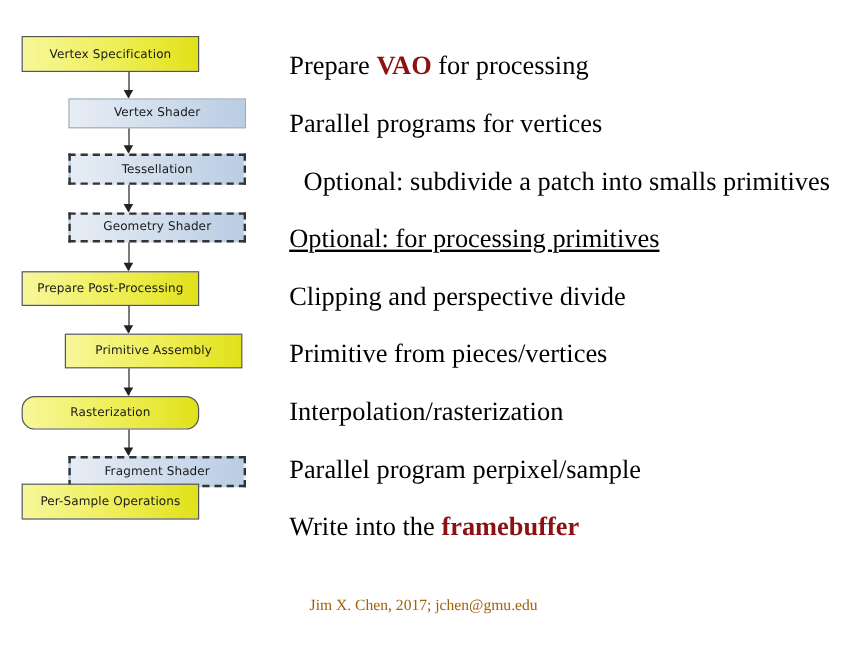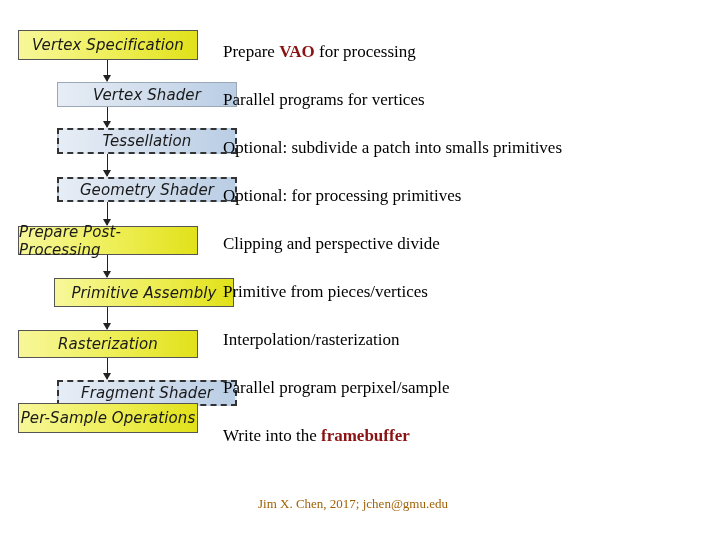--- a/index.html
+++ b/index.html
@@ -1,23 +1,23 @@
 <!DOCTYPE html>
 <html><head>
 <meta charset="utf-8">
 <style>
   html, body { margin:0; padding:0; }
   body { width:720px; height:540px; background:#fff; position:relative; overflow:hidden; font-family:"DejaVu Sans", sans-serif; }
-  .stage { position:absolute; left:18px; width:180px; box-sizing:border-box; display:flex; align-items:center; justify-content:center; font-size:15px; color:#1a1a1a; letter-spacing:0.1px; font-family:"DejaVu Sans", sans-serif;font-style:italic; }
+  .stage { position:absolute; left:18px; width:148px; box-sizing:border-box; display:flex; align-items:center; justify-content:center; font-size:10px; color:#1a1a1a; letter-spacing:0.1px; font-family:"DejaVu Sans", sans-serif; }
   .stage.yellow { background:linear-gradient(90deg, #f7f79a 0%, #eeee55 55%, #e1e11a 100%); border:1px solid #555; }
   .stage.blue { background:linear-gradient(90deg, #e7edf5 0%, #cfdcec 55%, #b9cde4 100%); border:1px solid #9aa8b8;margin-left:39px; }
   .stage.dashed { border:2px dashed #333; }
   .arrow { position:absolute; left:107px; width:1px; background:#222; }
   .arrow::after { content:""; position:absolute; left:-4px; bottom:-1px; border-left:4.5px solid transparent; border-right:4.5px solid transparent; border-top:7px solid #222; }
-  .desc { position:absolute; left:223px; font-family:"Liberation Serif", serif; font-size:17px; color:#000; white-space:nowrap; }
+  .desc { position:absolute; left:241px; font-family:"Liberation Serif", serif; font-size:22px; color:#000; white-space:nowrap; }
   .hl { color:#8b1212; font-weight:bold; }
   .footer { position:absolute; left:258px; top:496px; font-family:"Liberation Serif", serif; font-size:13px; color:#a16207; }
 </style>
 </head>
 <body>
 
 <div class="stage yellow" style="top:30px;height:30px;">Vertex Specification</div>
 <div class="arrow" style="top:60px;height:21px;"></div>
 
 <div class="stage blue" style="top:82px;height:25px;">Vertex Shader</div>
@@ -28,31 +28,31 @@
 
 <div class="stage blue dashed" style="top:177px;height:25px;">Geometry Shader</div>
 <div class="arrow" style="top:202px;height:23px;"></div>
 
 <div class="stage yellow" style="top:226px;height:29px;">Prepare Post-Processing</div>
 <div class="arrow" style="top:255px;height:22px;"></div>
 
 <div class="stage yellow" style="top:278px;height:29px;margin-left:36px;">Primitive Assembly</div>
 <div class="arrow" style="top:307px;height:22px;"></div>
 
-<div class="stage yellow" style="top:330px;height:28px;">Rasterization</div>
+<div class="stage yellow" style="top:330px;height:28px;border-radius:11px;">Rasterization</div>
 <div class="arrow" style="top:358px;height:21px;"></div>
 
 <div class="stage blue dashed" style="top:380px;height:26px;">Fragment Shader</div>
 <div class="arrow" style="top:406px;height:21px;"></div>
 
 <div class="stage yellow" style="top:403px;height:30px;">Per-Sample Operations</div>
 
 <div class="desc" style="top:42px;"><span>Prepare </span><span class="hl">VAO</span><span> for processing</span></div>
 <div class="desc" style="top:90px;">Parallel programs for vertices</div>
-<div class="desc" style="top:138px;">Optional: subdivide a patch into smalls primitives</div>
-<div class="desc" style="top:186px;">Optional: for processing primitives</div>
+<div class="desc" style="top:138px;margin-left:12px;">Optional: subdivide a patch into smalls primitives</div>
+<div class="desc" style="top:186px;text-decoration:underline;">Optional: for processing primitives</div>
 <div class="desc" style="top:234px;">Clipping and perspective divide</div>
 <div class="desc" style="top:282px;">Primitive from pieces/vertices</div>
 <div class="desc" style="top:330px;">Interpolation/rasterization</div>
 <div class="desc" style="top:378px;">Parallel program perpixel/sample</div>
 <div class="desc" style="top:426px;"><span>Write into the </span><span class="hl">framebuffer</span></div>
 
 <div class="footer">Jim X. Chen, 2017; jchen@gmu.edu</div>
 
 </body></html>

